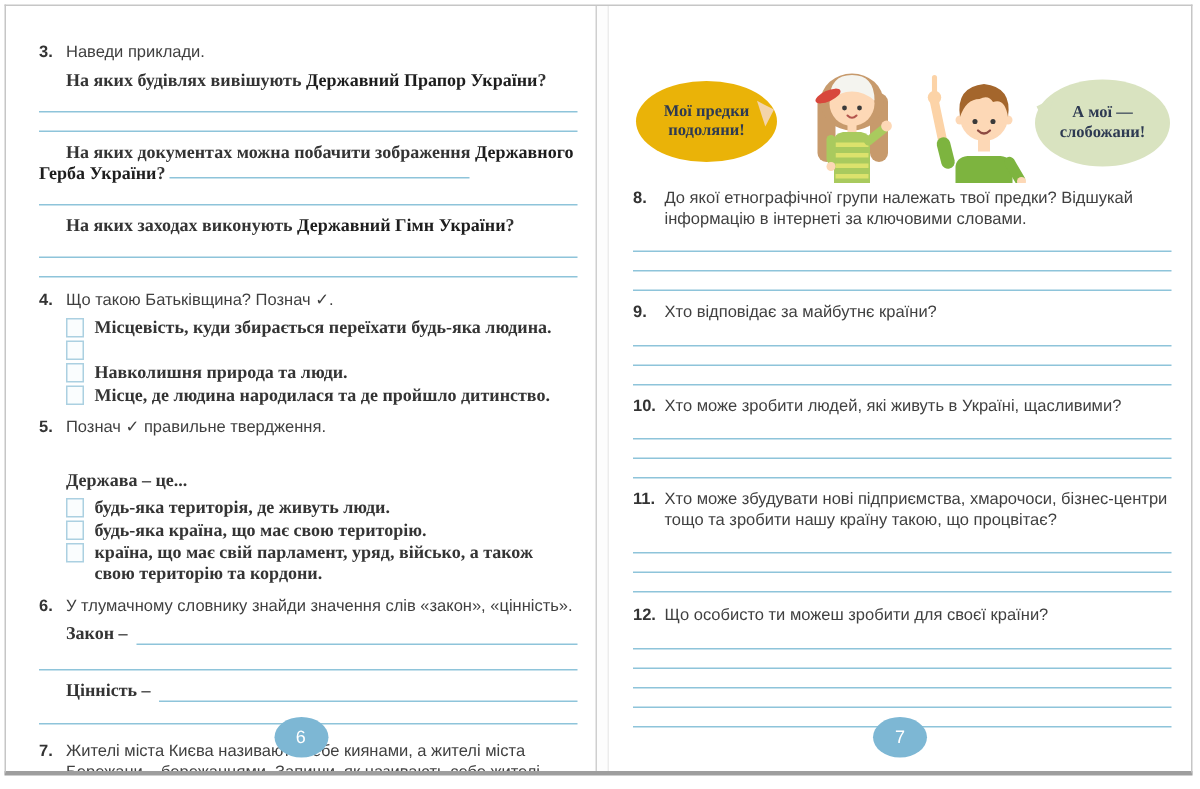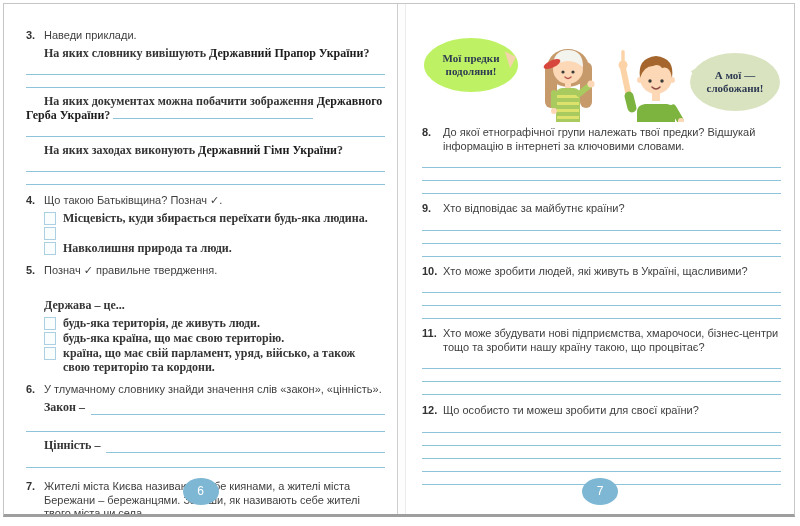--- a/index.html
+++ b/index.html
@@ -43,21 +43,21 @@
   
   .page-oval{position:absolute;bottom:9px;left:50%;transform:translateX(-50%);
              width:36px;height:27px;border-radius:50%;background:#7db7d4;color:#fff;
              font-size:12px;line-height:27px;text-align:center;}
 
   
   .illus{position:relative;height:94px;margin:2px 0 4px 0;}
   .bubble{position:absolute;border-radius:50%;display:flex;align-items:center;justify-content:center;
           text-align:center;font-family:"Liberation Serif",serif;font-weight:bold;
           font-size:11px;line-height:13px;color:#2e3a52;padding:4px;box-sizing:border-box;}
-  .bubble-left{left:2px;top:10px;width:94px;height:54px;background:#bef264;}
+  .bubble-left{left:2px;top:26px;width:94px;height:54px;background:#eab308;}
   .bubble-left::after{content:'';position:absolute;right:-7px;top:10px;width:0;height:0;
           border:9px solid transparent;border-left-color:#f3d4ab;transform:rotate(-18deg);}
   .bubble-right{left:268px;top:25px;width:90px;height:58px;background:#d9e3c0;align-items:center;}
   .bubble-right::after{content:'';position:absolute;left:-8px;top:9px;width:0;height:0;
           border:9px solid transparent;border-right-color:#d9e3c0;transform:rotate(18deg);}
   .kid-svg{position:absolute;top:0;}
 
   .q-sans{font-size:11px;line-height:13.5px;color:#404040;}
 </style>
 </head>
@@ -65,21 +65,21 @@
 
 <div class="stage">
   <div class="spread">
 
     <div class="page page-left">
 
       <div class="q-row">
         <span class="qnum">3.</span>
         <span class="qtext">Наведи приклади.</span>
       </div>
-      <p class="serif prompt"><span>На яких словнику вивішують </span><b>Державний Прапор України</b><span>?</span></p>
+      <p class="serif prompt"><span>На яких будівлях вивішують </span><b>Державний Прапор України</b><span>?</span></p>
       <div class="rule-group">
         <div class="rule"></div>
         <div class="rule"></div>
       </div>
       <p class="serif prompt mt6"><span>На яких документах можна побачити зображення </span><b>Державного Герба України</b><span>? </span><span class="inline-rule" style="width:200px"></span></p>
       <div class="rule-group">
         <div class="rule"></div>
       </div>
       <p class="serif prompt mt6"><span>На яких заходах виконують </span><b>Державний Гімн України</b><span>?</span></p>
       <div class="rule-group">
@@ -94,20 +94,24 @@
       <div class="opt serif mt4">
         <span class="checkbox"></span>
         <span>Місцевість, куди збирається переїхати будь-яка людина.</span>
       </div>
       <div class="opt serif">
         <span class="checkbox"></span>
       </div>
       <div class="opt serif">
         <span class="checkbox"></span>
         <span>Навколишня природа та люди.</span>
+      </div>
+      <div class="opt serif">
+        <span class="checkbox"></span>
+        <span>Місце, де людина народилася та де пройшло дитинство.</span>
       </div>
 
       <div class="q-row mt9">
         <span class="qnum">5.</span>
         <span class="qtext">Познач ✓ правильне твердження.</span>
       </div>
       <p class="serif lead">Держава – це...</p>
       <div class="opt serif mt4">
         <span class="checkbox"></span>
         <span>будь-яка територія, де живуть люди.</span>

